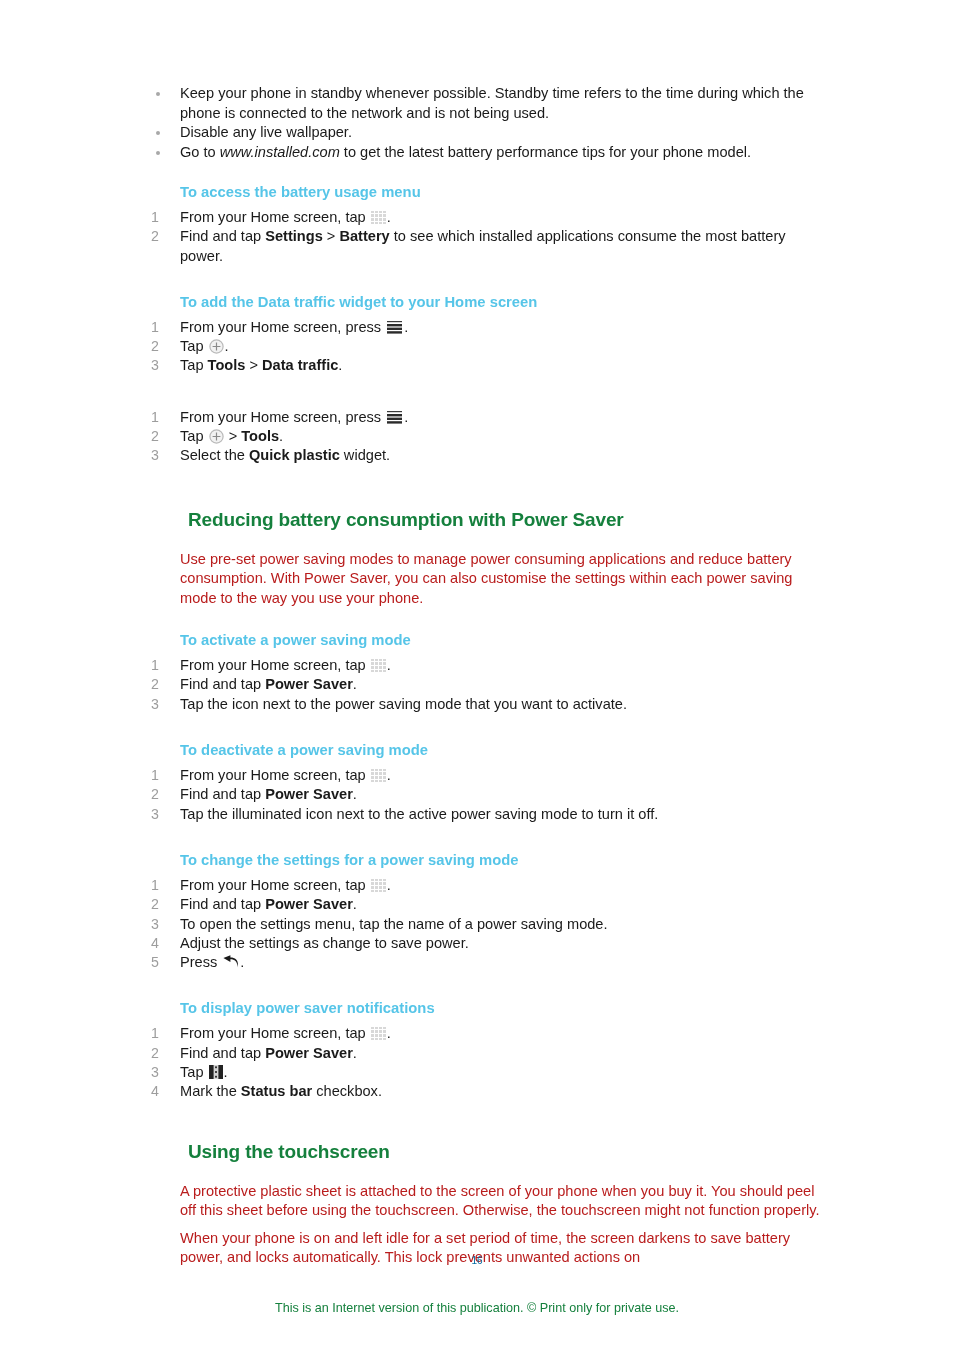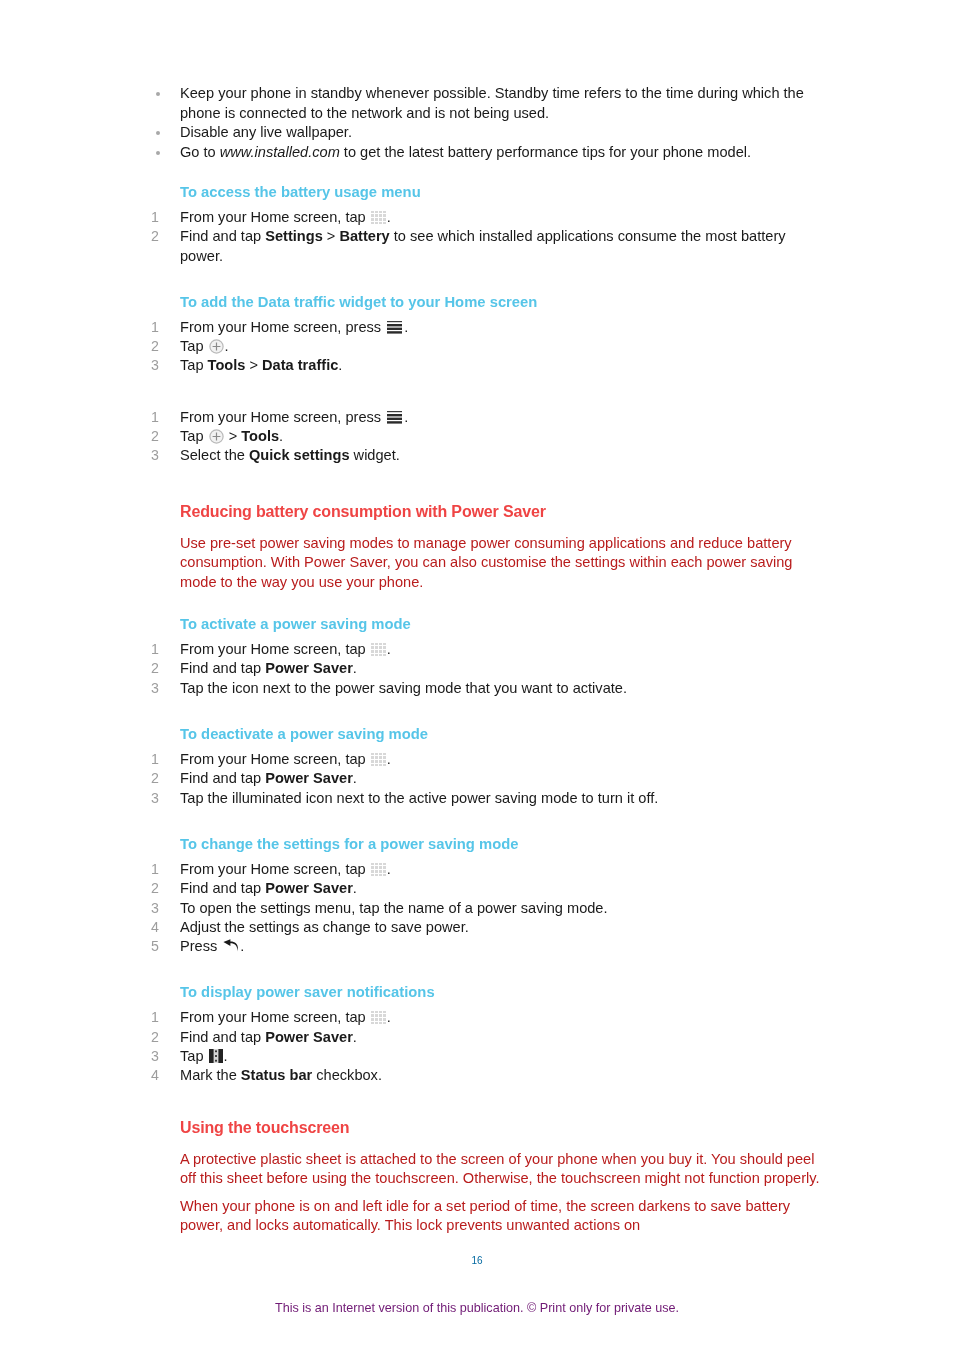--- a/index.html
+++ b/index.html
@@ -74,25 +74,25 @@
     left: 6px;
     top: 0;
     width: 14px;
     text-align: left;
     color: #9d9d9d;
     font-size: 14.2px;
   }
 
   
   h2.section {
-    font-size: 16px;
+    font-size: 19px;
     line-height: 24px;
     font-weight: bold;
-    color: #ef4444;
-    margin: 0;
+    color: #15803d;
+    margin: 8px;
     padding: 0 0 0 35px;
     letter-spacing: -0.15px;
   }
   h3.proc {
     font-size: 14.8px;
     line-height: 20px;
     font-weight: bold;
     color: #56c5e8;
     margin: 0;
     padding: 0 0 0 35px;
@@ -189,21 +189,21 @@
     font-size: 10px;
     color: #0369a1;
   }
   .footnote {
     position: absolute;
     left: 0;
     top: 1301px;
     width: 954px;
     text-align: center;
     font-size: 12.6px;
-    color: #701a75;
+    color: #15803d;
   }
 </style>
 </head>
 <body>
 
 <div class="page">
   <div class="content">
 
     <ul class="bullets">
       <li><span>Keep your phone in standby whenever possible. Standby time refers to the time during which the phone is connected to the network and is not being used.</span></li>
@@ -268,21 +268,21 @@
       </li>
       <li>
         <span class="num">2</span>
         <span>Tap </span><span class="ico ico-plus"><svg width="15" height="15" viewBox="0 0 15 15" xmlns="http://www.w3.org/2000/svg">
               <circle cx="7.5" cy="7.5" r="6.6" fill="#f2f2f2" stroke="#b9b9b9" stroke-width="1.2"></circle>
               <path d="M7.5 3.6 L7.5 11.4 M3.6 7.5 L11.4 7.5" stroke="#8a8a8a" stroke-width="1.2"></path>
             </svg></span><span> &gt; </span><b>Tools</b><span>.</span>
       </li>
       <li>
         <span class="num">3</span>
-        <span>Select the </span><b>Quick settings</b><span> widget.</span>
+        <span>Select the </span><b>Quick plastic</b><span> widget.</span>
       </li>
     </ol>
 
     <div class="sp-34"></div>
 
     <h2 class="section">Reducing battery consumption with Power Saver</h2>
     <div class="sp-10"></div>
     <p class="body">Use pre-set power saving modes to manage power consuming applications and reduce battery consumption. With Power Saver, you can also customise the settings within each power saving mode to the way you use your phone.</p>
 
     <div class="sp-22"></div>

